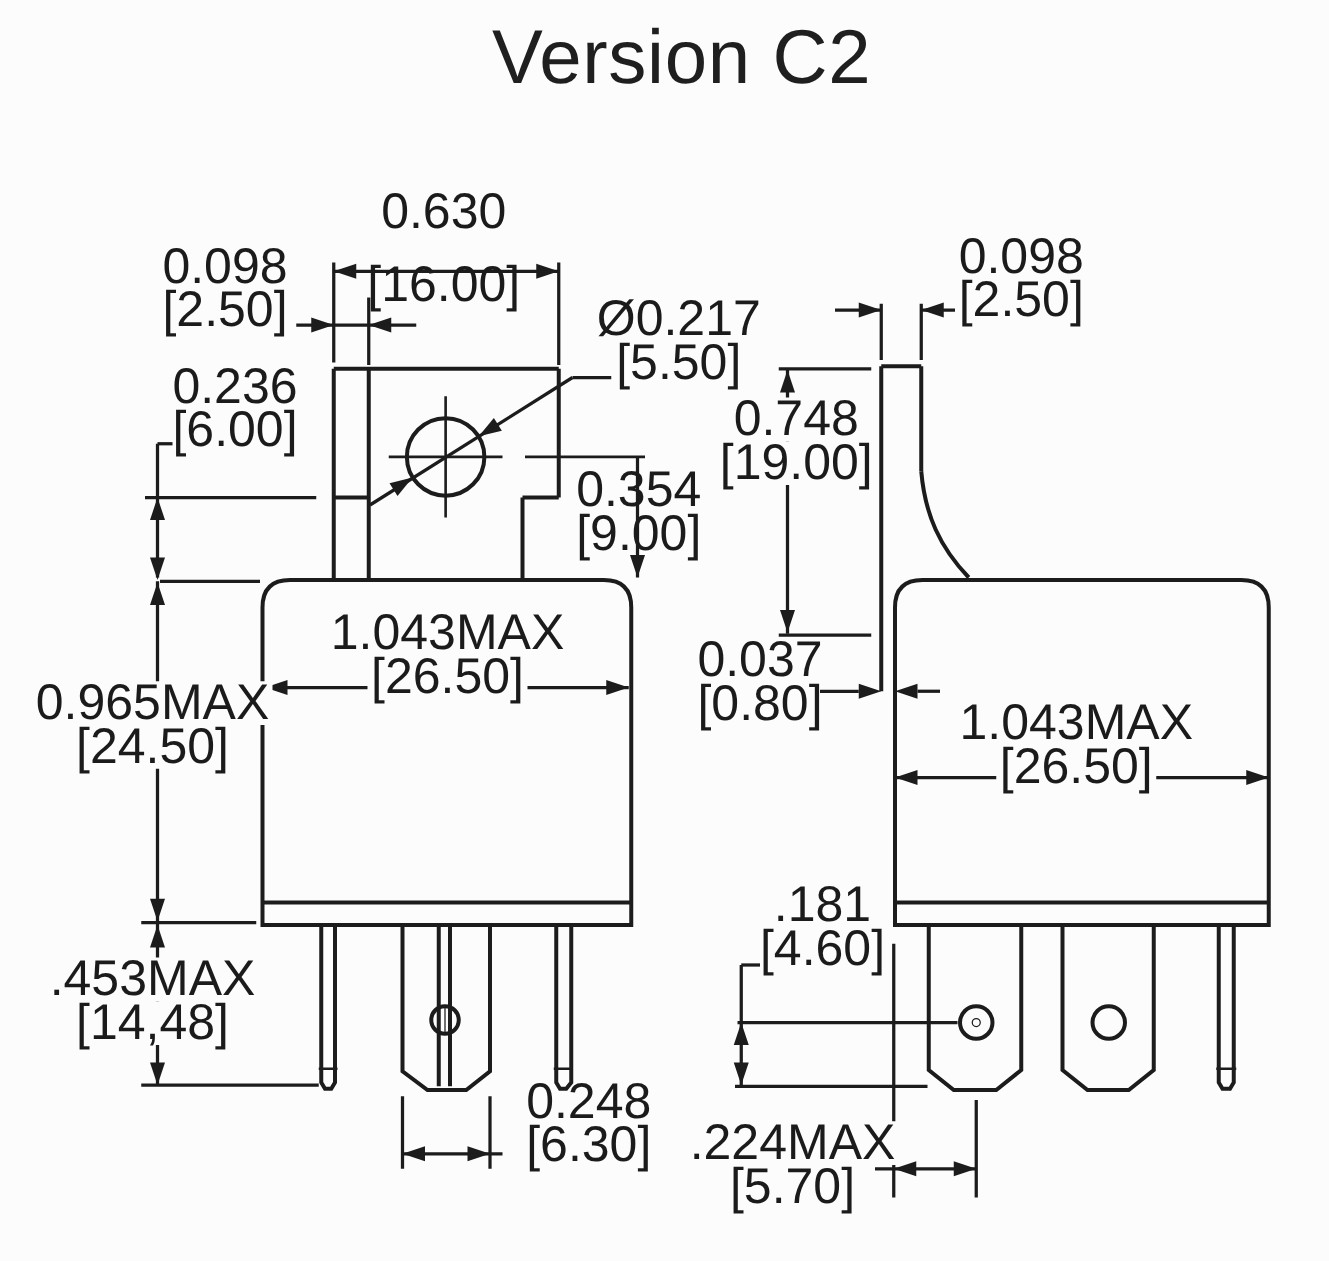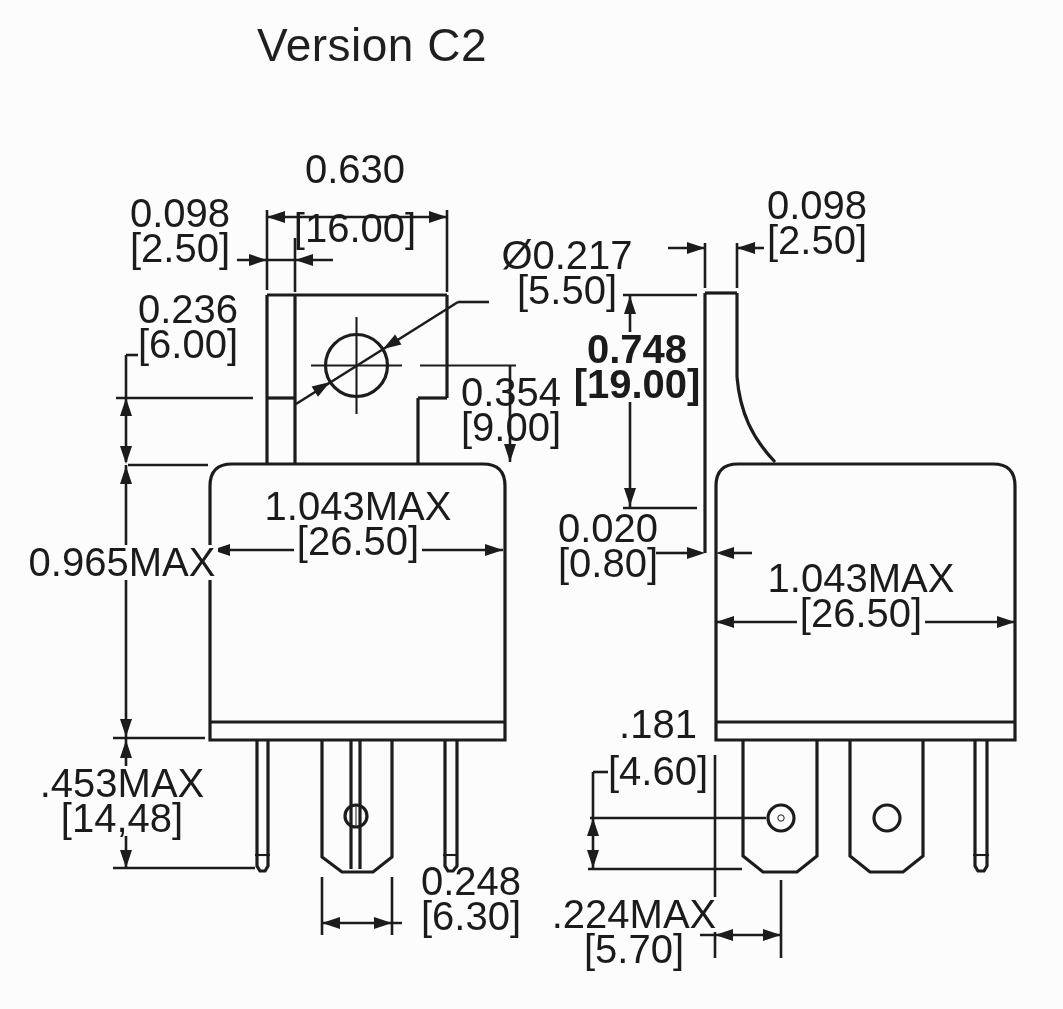--- a/index.html
+++ b/index.html
@@ -3,21 +3,21 @@
 <meta charset="utf-8">
 <style>
   html,body{margin:0;padding:0;}
   body{
     width:1063px;height:1009px;position:relative;overflow:hidden;
     background:#fcfcfc;color:#1b1b1b;
     font-family:"Liberation Sans", sans-serif;
   }
   #drawing{position:absolute;left:0;top:0;}
   .title{
-    position:absolute;text-align:left;font-size:46px;line-height:50px;
+    position:absolute;text-align:right;font-size:61px;line-height:50px;
     color:#1f1f1f;letter-spacing:0.5px;
   }
   .dim{
     position:absolute;display:flex;flex-direction:column;align-items:center;
     font-size:40px;line-height:35px;letter-spacing:0px;color:#1b1b1b;
     white-space:nowrap;
   }
   .dim span{display:block;}
   .bg span{background:#fcfcfc;padding:0 3px;}
   svg line, svg path, svg circle{stroke:#1c1c1c;fill:none;}
@@ -206,70 +206,71 @@
 <div class="dim" style="left:105px;top:196px;width:150px;">
   <span>0.098</span>
   <span>[2.50]</span>
 </div>
 
 <div class="dim" style="left:280px;top:152px;width:150px;gap:24px;">
   <span>0.630</span>
   <span>[16.00]</span>
 </div>
 
-<div class="dim" style="left:492px;top:238px;width:150px;">
+<div class="dim" style="left:468px;top:238px;width:150px;">
   <span>Ø0.217</span>
   <span>[5.50]</span>
 </div>
 
 <div class="dim" style="left:742px;top:188px;width:150px;">
   <span>0.098</span>
   <span>[2.50]</span>
 </div>
 
 <div class="dim" style="left:113px;top:292px;width:150px;">
   <span>0.236</span>
   <span>[6.00]</span>
 </div>
 
 <div class="dim" style="left:436px;top:352px;width:150px;margin-top:23px;">
   <span>0.354</span>
   <span>[9.00]</span>
 </div>
 
-<div class="dim bg" style="left:562px;top:332px;width:150px;font-weight:bold;">
+<div class="dim bg" style="left:562px;top:318px;width:150px;">
   <span>0.748</span>
   <span>[19.00]</span>
 </div>
 
 <div class="dim bg" style="left:258px;top:489px;width:200px;">
   <span>1.043MAX</span>
   <span>[26.50]</span>
 </div>
 
 <div class="dim" style="left:533px;top:511px;width:150px;">
-  <span>0.020</span>
+  <span>0.037</span>
   <span>[0.80]</span>
 </div>
 
 <div class="dim bg" style="left:22px;top:545px;width:200px;text-align:right;">
   <span>0.965MAX</span>
+  <span>[24.50]</span>
 </div>
 
 <div class="dim bg" style="left:761px;top:561px;width:200px;">
   <span>1.043MAX</span>
   <span>[26.50]</span>
 </div>
 
 <div class="dim bg" style="left:27px;top:766px;width:190px;">
   <span>.453MAX</span>
   <span>[14,48]</span>
 </div>
 
-<div class="dim" style="left:583px;top:707px;width:150px;gap:12px;">
+<div class="dim" style="left:583px;top:707px;width:150px;">
   <span>.181</span>
   <span>[4.60]</span>
 </div>
 
 <div class="dim" style="left:396px;top:864px;width:150px;">
   <span>0.248</span>
   <span>[6.30]</span>
 </div>
 
 <div class="dim bg" style="left:539px;top:897px;width:190px;text-align:center;">

